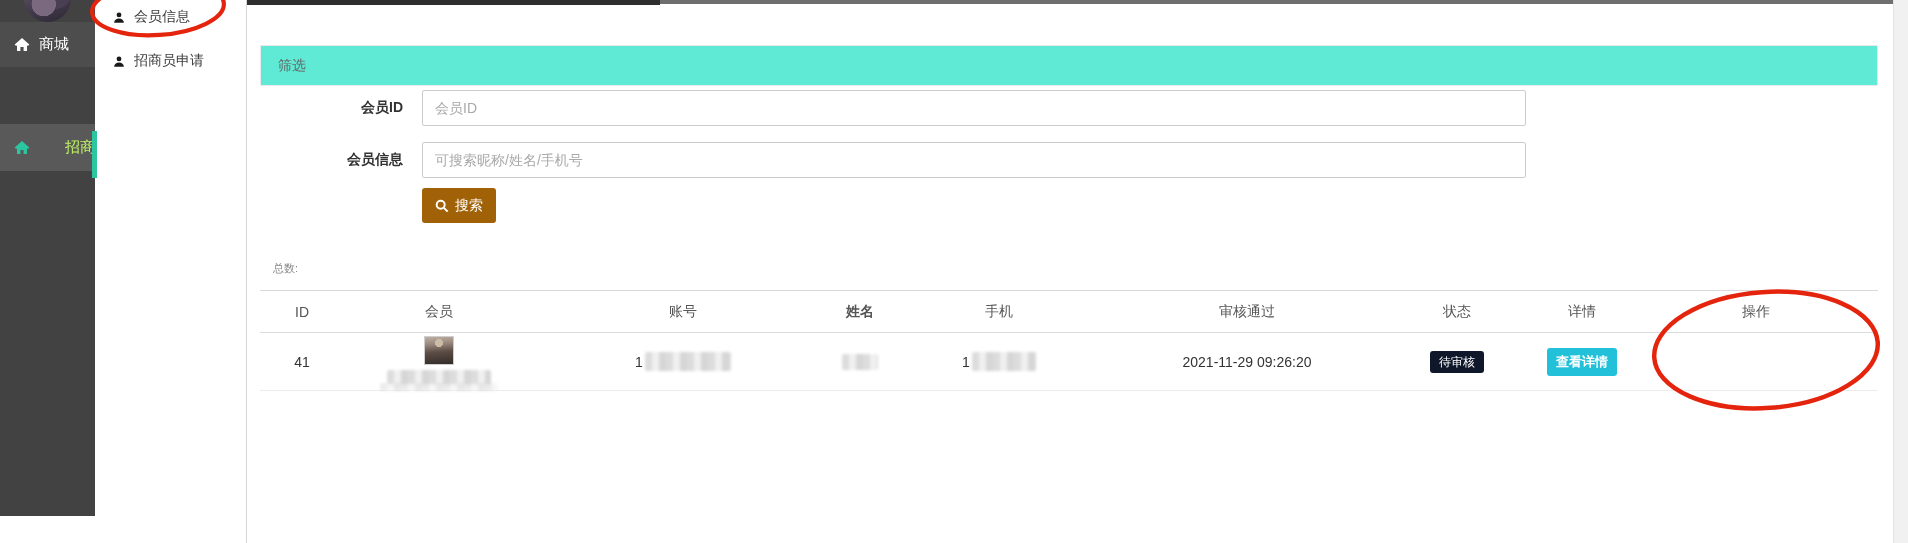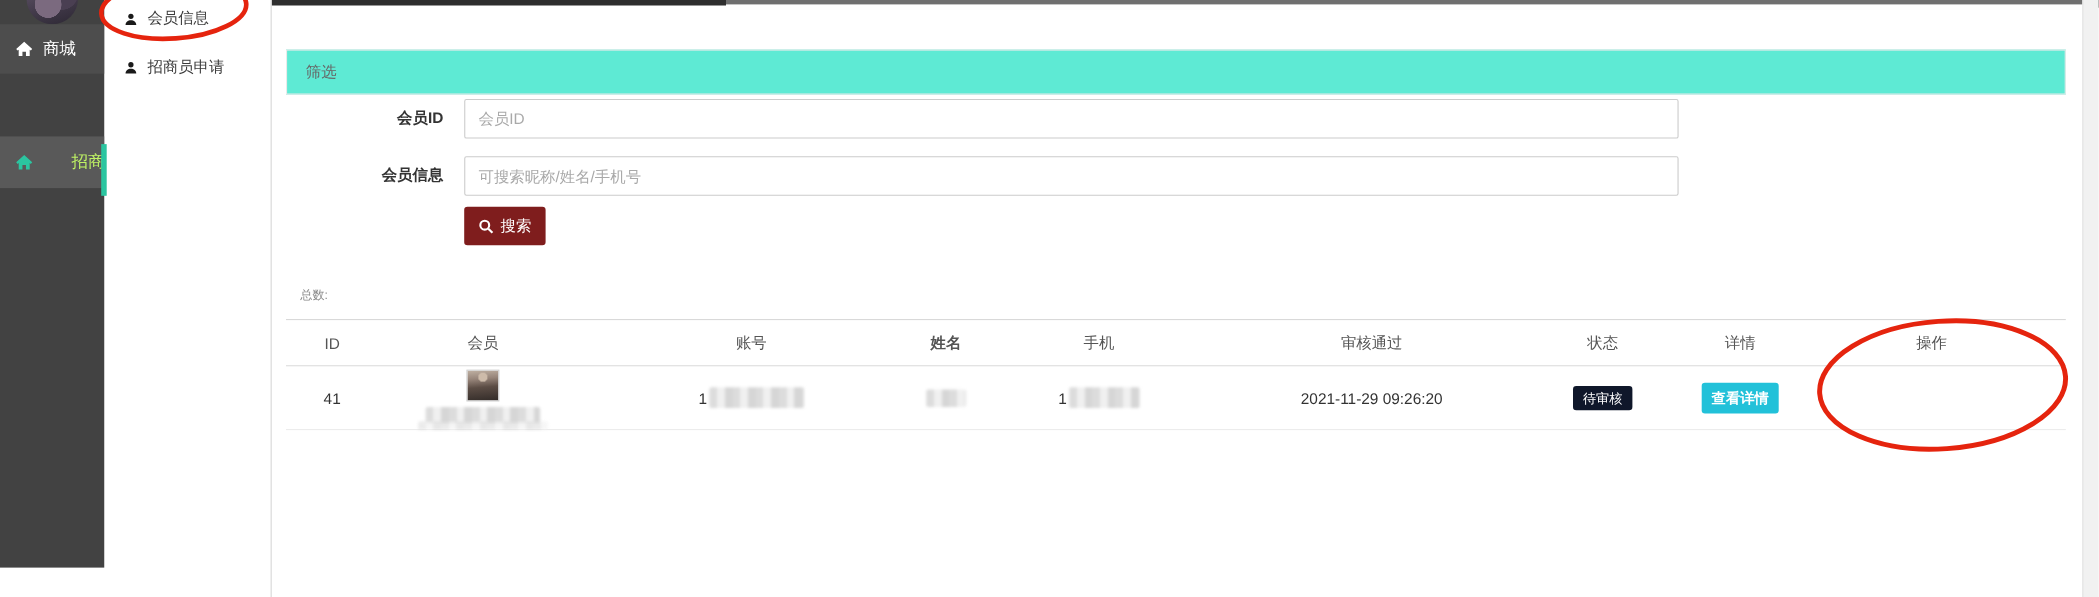--- a/index.html
+++ b/index.html
@@ -46,21 +46,21 @@
   .form-row { display:flex; align-items:center; }
   .form-row.r1 { margin-top:4px; }
   .form-row.r2 { margin-top:16px; }
   .form-label { width:143px; text-align:right; font-size:14px; font-weight:700; color:#333; }
   .form-input { margin-left:19px; width:1104px; height:36px; border:1px solid #ccc;
     border-radius:2px; font-size:14px; color:#333; padding:0 12px; outline:none;
     font-family:inherit; }
   .form-input::placeholder { color:#a9a9a9; }
   .btn-row { margin-top:10px; margin-left:162px; }
   .search-btn { display:inline-flex; align-items:center; gap:6px; width:74px; height:35px;
-    justify-content:center; background:#7f1d1d; color:#fff; border:none; border-radius:3px;
+    justify-content:center; background:#a16207; color:#fff; border:none; border-radius:3px;
     font-size:14px; cursor:pointer; font-family:Liberation Sans, sans-serif; }
   .search-btn svg { width:14px; height:14px; }
 
   .total { position:absolute; left:273px; top:261px; font-size:11px; color:#888; }
 
   
   .apps-table { position:absolute; left:260px; top:290px; width:1618px; border-top:1px solid #d9d9d9; }
   .thead { display:flex; height:42px; align-items:center; border-bottom:1px solid #dcdcdc; }
   .trow { display:flex; height:58px; align-items:center; border-bottom:1px solid #ececec; }
   .cell { text-align:center; font-size:14px; color:#555; display:flex; flex-direction:column;

